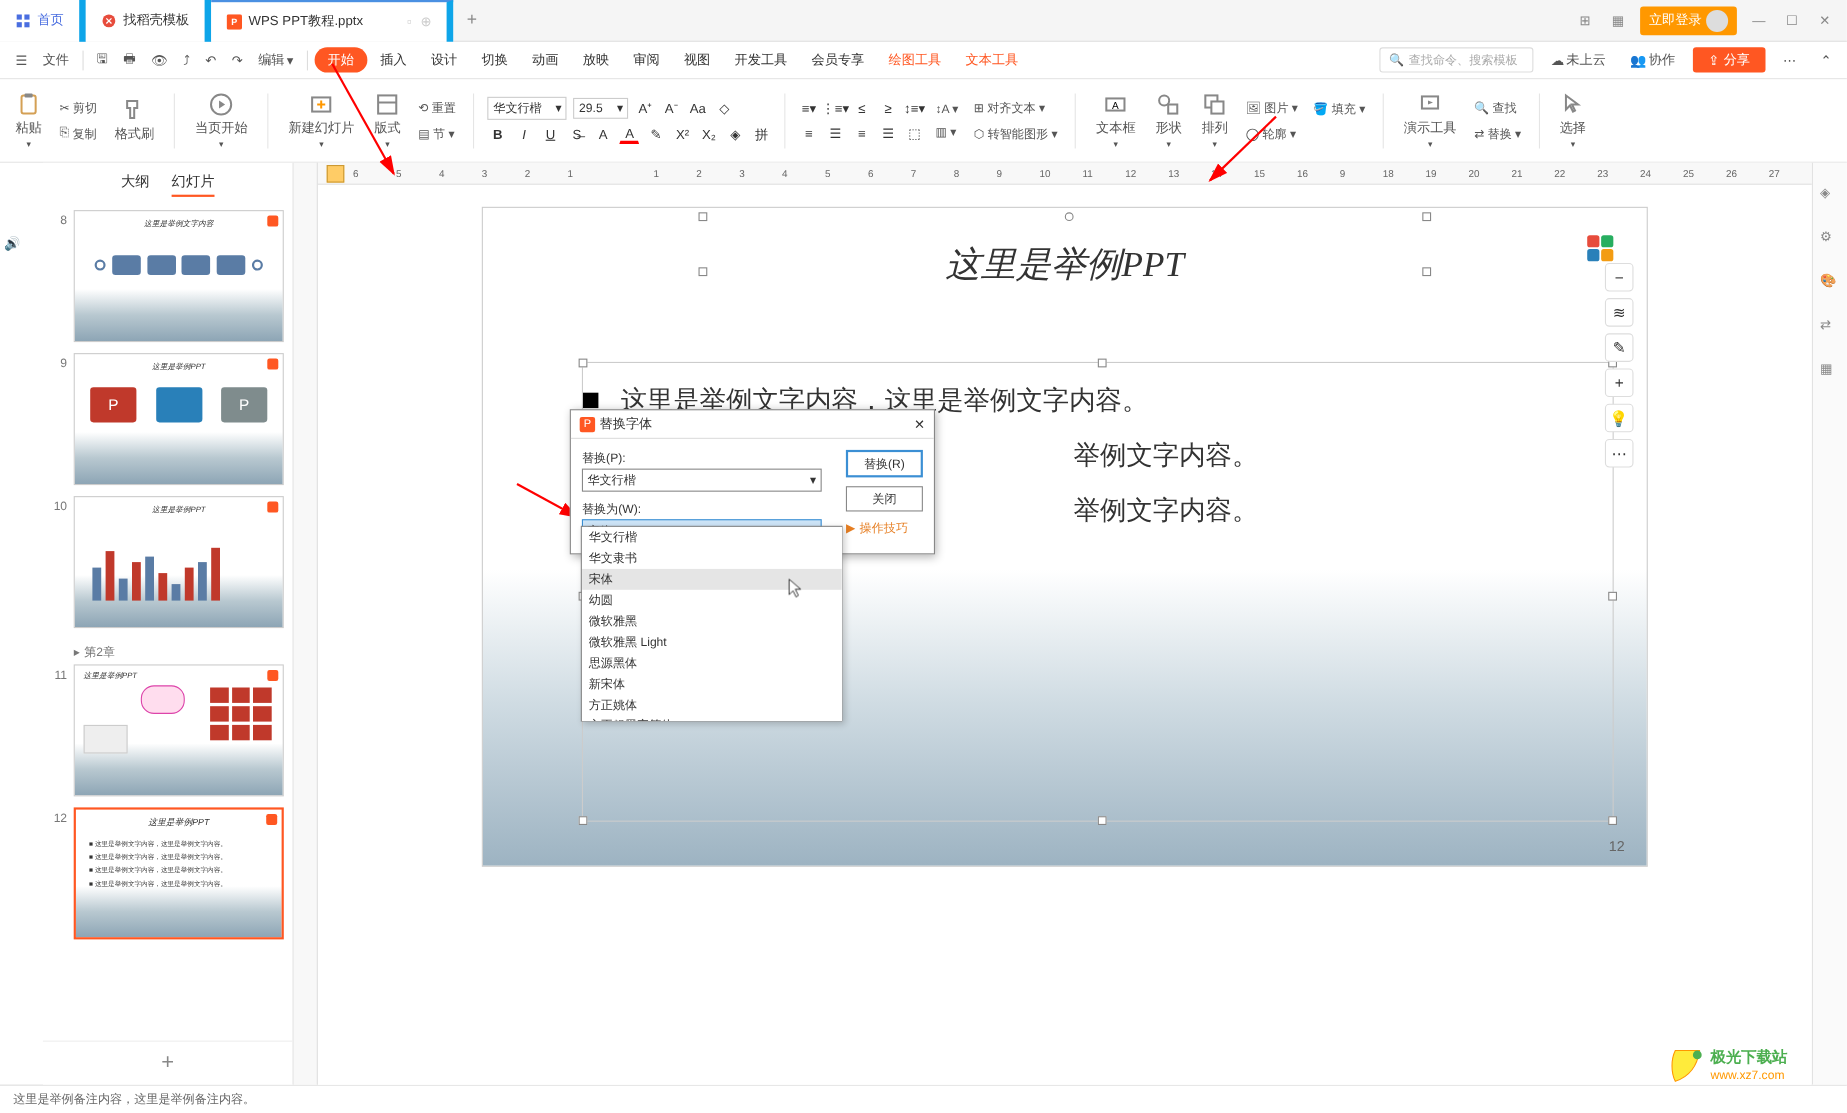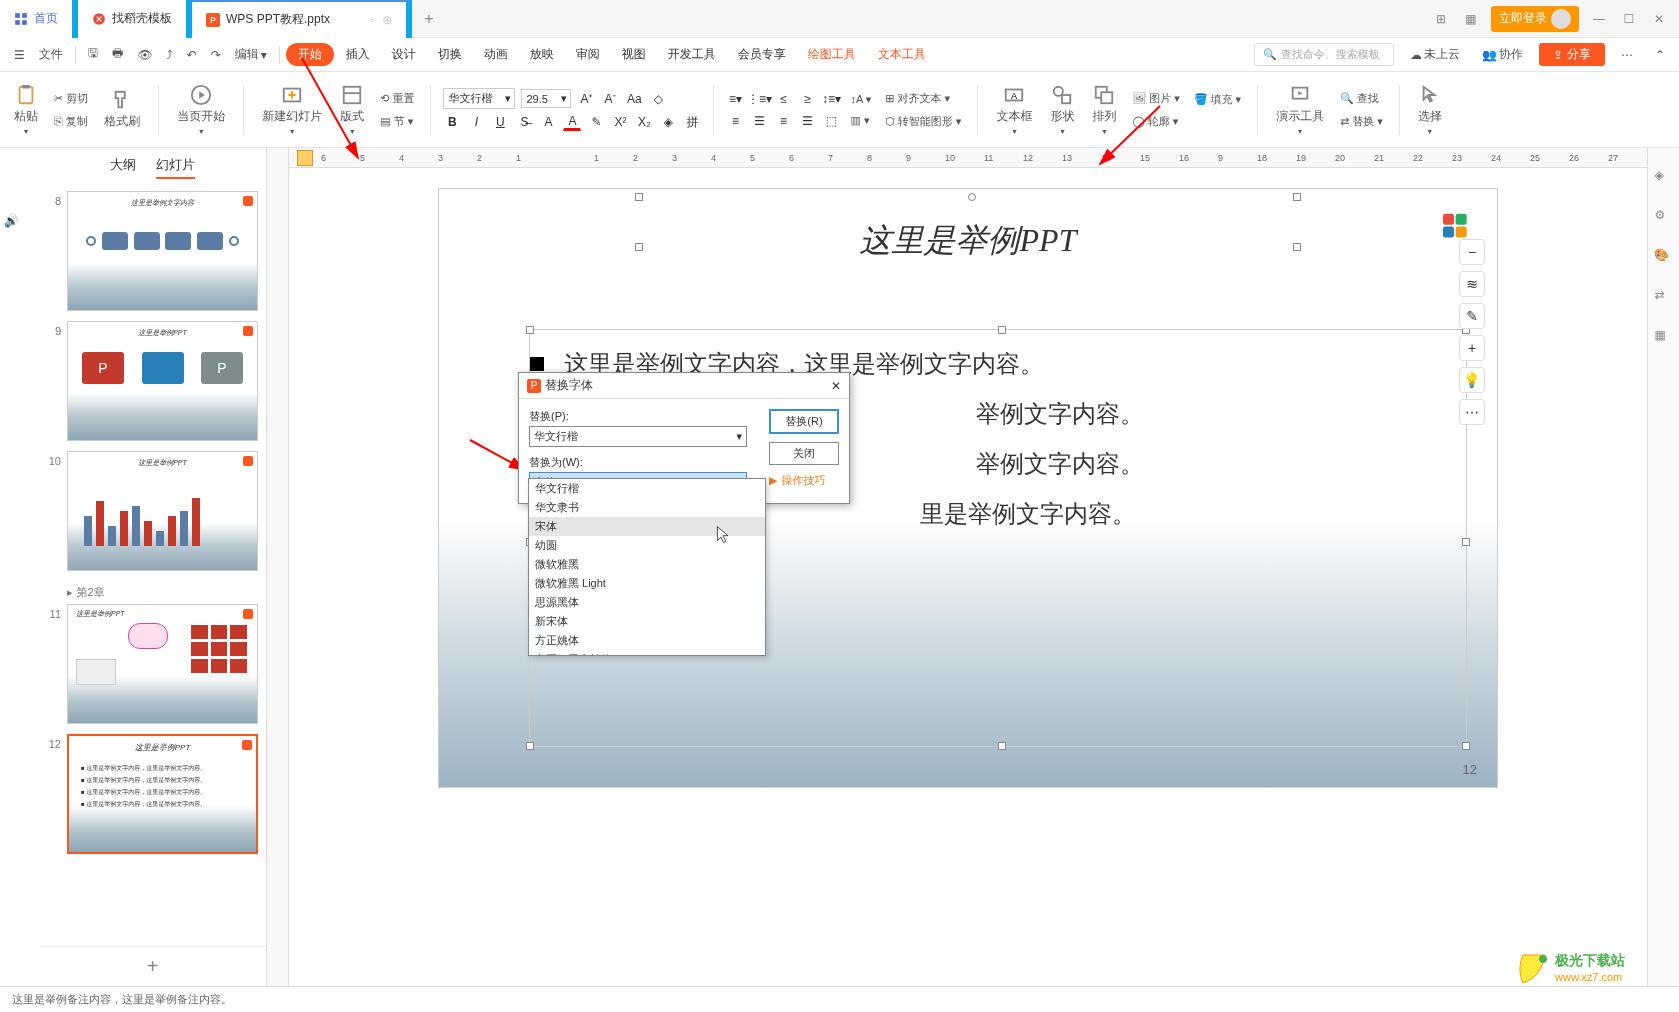--- a/index.html
+++ b/index.html
@@ -509,25 +509,20 @@
           <div class="bullet-line">
               <span class="bullet"></span>
               <span>这里是</span>
               <span style="margin-left:320px">举例文字内容。</span>
             </div>
           <div class="bullet-line">
               <span class="bullet"></span>
               <span>这里是</span>
               <span style="margin-left:320px">举例文字内容。</span>
             </div>
-          <div class="bullet-line">
-              <span class="bullet"></span>
-              <span>这里是举</span>
-              <span style="margin-left:240px">里是举例文字内容。</span>
-            </div>
         </div>
         <div class="slide-num">12</div>
 
         <div class="floatbar">
           <div class="fbtn">−</div>
           <div class="fbtn">≋</div>
           <div class="fbtn">✎</div>
           <div class="fbtn">+</div>
           <div class="fbtn">💡</div>
           <div class="fbtn">⋯</div>

